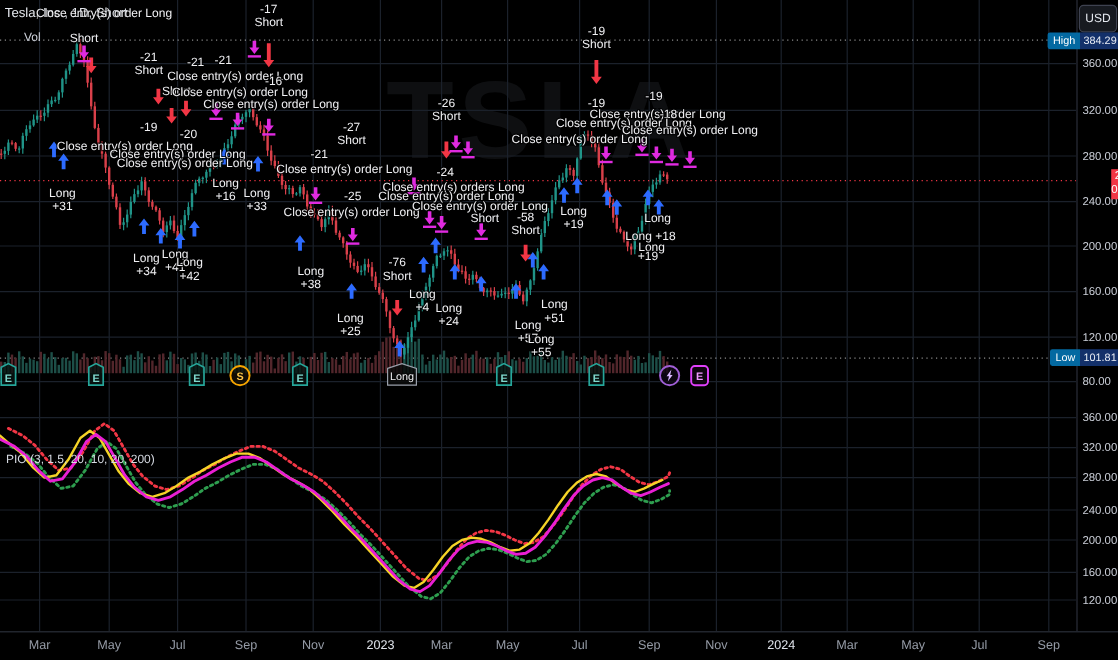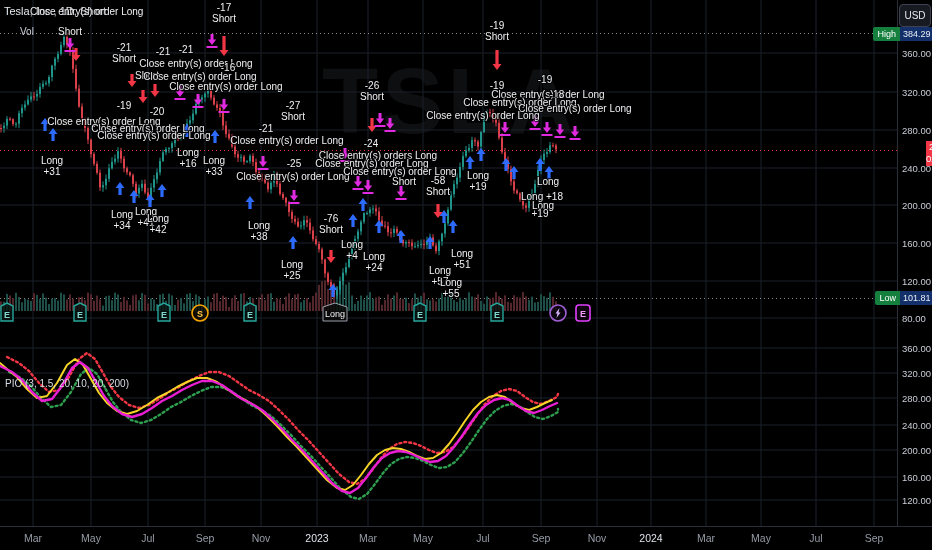--- a/index.html
+++ b/index.html
@@ -13,21 +13,21 @@
   svg{position:absolute;left:0;top:0;z-index:1;}
   #hdr{left:4px;top:5px;z-index:3;color:#e6e9ef;font-size:11px;}
   #hdr-overlay{left:30px;top:6px;z-index:3;color:#f2f2f5;font-size:10px;text-shadow:0 1px 2px #000;}
   #vol-lbl{left:20px;top:26px;z-index:3;color:#cdd1da;font-size:10px;}
   #pio-lbl{left:5px;top:334px;z-index:3;color:#d6dae2;font-size:10px;margin-top:44px;}
   #axis{left:897px;top:0;width:35px;height:550px;border-left:1px solid #2a2e39;background:#000;z-index:4;}
   .tick{position:absolute;left:4px;color:#c9cdd6;font-size:9.5px;}
   #usd-btn{position:absolute;right:2px;top:4px;width:30px;height:21px;line-height:21px;text-align:center;
            background:#171a20;border:1px solid #3e4250;border-radius:4px;color:#e4e8ef;font-size:10px;z-index:5;margin-left:48px;}
   .badge-row{position:absolute;right:0;height:14px;display:flex;z-index:5;font-size:9px;line-height:14px;}
-  .badge-k{background:#15803d;color:#fff;padding:0 4px;border-radius:2px 0 0 2px;text-align:right;}
+  .badge-k{background:#0369a1;color:#fff;padding:0 4px;border-radius:2px 0 0 2px;text-align:right;}
   .badge-v{background:#13306a;color:#e8ecf5;padding:0 3px;width:32px;box-sizing:border-box;}
   #price-box{position:absolute;left:897px;top:141px;width:35px;height:25px;background:#f23645;color:#fff;
              font-size:9.5px;text-align:center;line-height:12px;z-index:6;margin-left:29px;}
   #time-axis{left:0;top:526px;width:932px;height:24px;border-top:1px solid #2a2e39;background:#000;z-index:4;}
   .t-tick{position:absolute;top:5px;transform:translateX(-50%);color:#959ba6;font-size:10.5px;}
   .t-tick.year{color:#dfe3ea;text-align:right;}
 </style>
 </head>
 <body>
 

